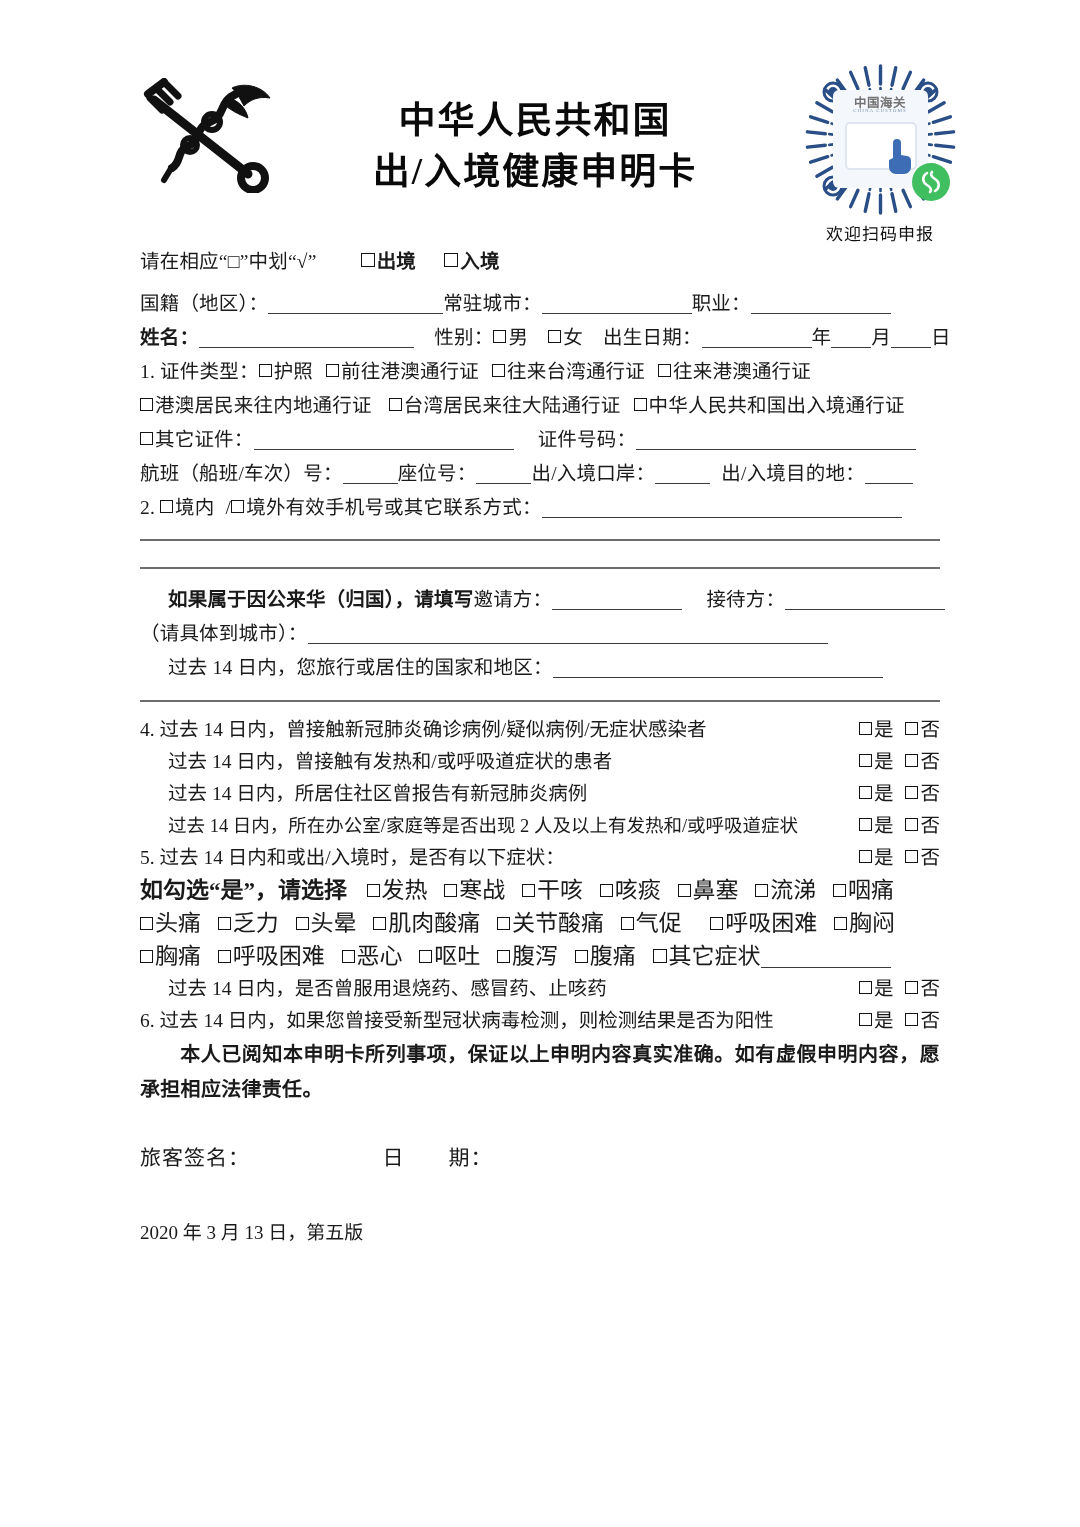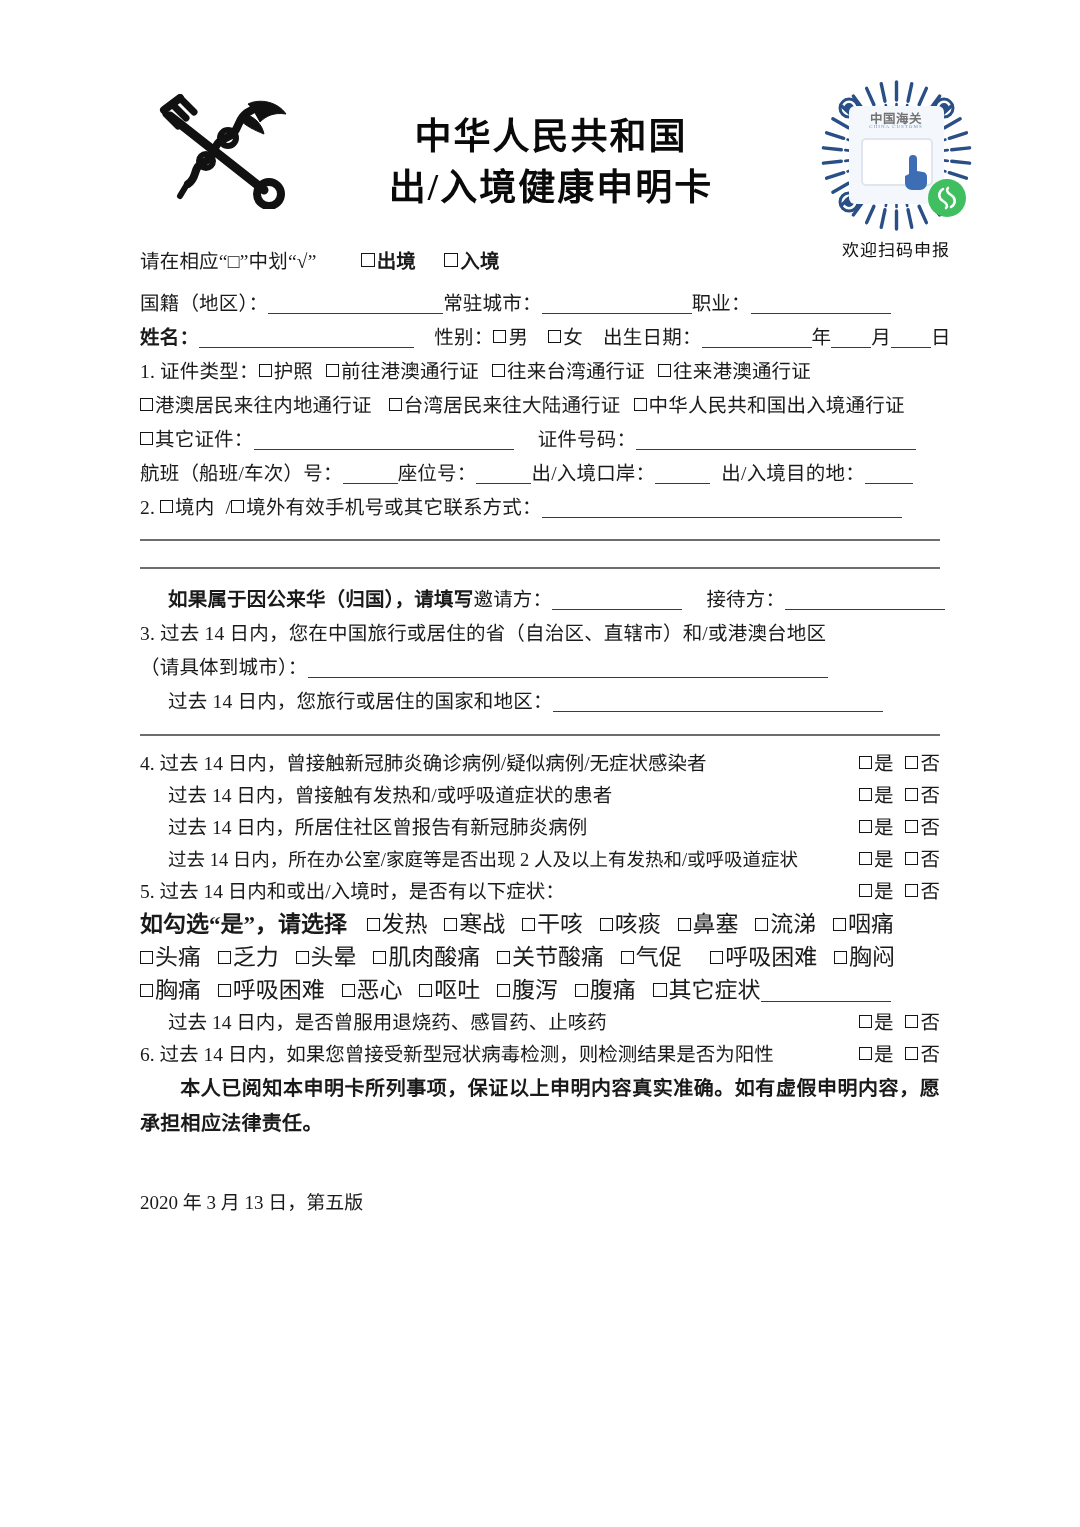--- a/index.html
+++ b/index.html
@@ -5,21 +5,21 @@
 <style>
   * { box-sizing: border-box; }
   html, body { margin:0; padding:0; }
   body {
     width:1080px; height:1527px;
     background:#ffffff;
     font-family:"Liberation Serif","DejaVu Serif",serif;
     color:#1a1a1a;
     overflow:hidden;
   }
-  .page { position:relative; width:1080px; height:1527px; padding:16px; }
+  .page { position:relative; width:1080px; height:1527px; padding:0; }
 
   
   .header { position:relative; height:200px; }
   .emblem {
     position:absolute; left:140px; top:78px; width:140px; height:115px;
   }
   .emblem svg { display:block; width:140px; height:115px; }
   .title-block {
     position:absolute; left:300px; top:95px; width:470px;
     text-align:center;
@@ -269,24 +269,20 @@
     <div class="fullline"></div>
     <div class="fullline" style="margin-top:26px;"></div>
 
     <div class="row ind" style="margin-top:14px;">
       <span class="bold">如果属于因公来华（归国），请填写</span><span>邀请方：</span><span class="bl w130"></span>
       <span style="display:inline-block;width:14px"></span>
       <span>接待方：</span><span class="bl w160"></span>
     </div>
 
     <div class="row">
-      <span>3.</span>
-      <span>过去 14 日内，您在中国旅行或居住的省（自治区、直辖市）和/或港澳台地区</span>
-    </div>
-    <div class="row">
       <span>（请具体到城市）：</span><span class="bl w520"></span>
     </div>
     <div class="row ind">
       <span>过去 14 日内，您旅行或居住的国家和地区：</span><span class="bl w330"></span>
     </div>
 
     <div class="divider"></div>
 
     <div class="qrow">
       <span>4.</span>
@@ -366,16 +362,21 @@
     <div class="qrow">
       <span>6.</span>
       <span>过去 14 日内，如果您曾接受新型冠状病毒检测，则检测结果是否为阳性</span>
       <span class="yn">
         <span class="cb"></span><span>是</span><span class="sp"></span><span class="cb"></span><span>否</span>
       </span>
     </div>
 
     <div class="para" style="margin-top:0;"><span class="ind2"></span><span>本人已阅知本申明卡所列事项，保证以上申明内容真实准确。如有虚假申明内容，愿承担相应法律责任。</span></div>
 
+    <div class="signrow">
+      <span>旅客签名：</span>
+      <span class="gap"></span>
+      <span>日　　期：</span>
+    </div>
 
     <div class="version">2020 年 3 月 13 日，第五版</div>
   </div>
 </div>
 
 </body></html>

